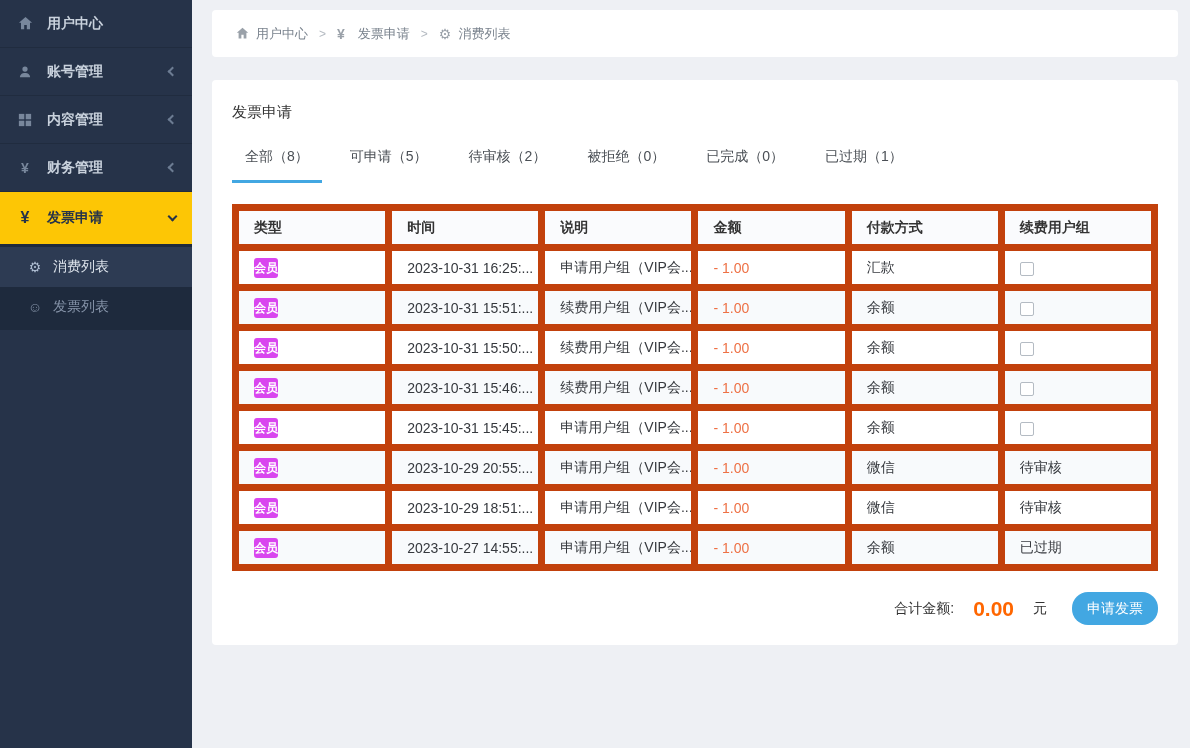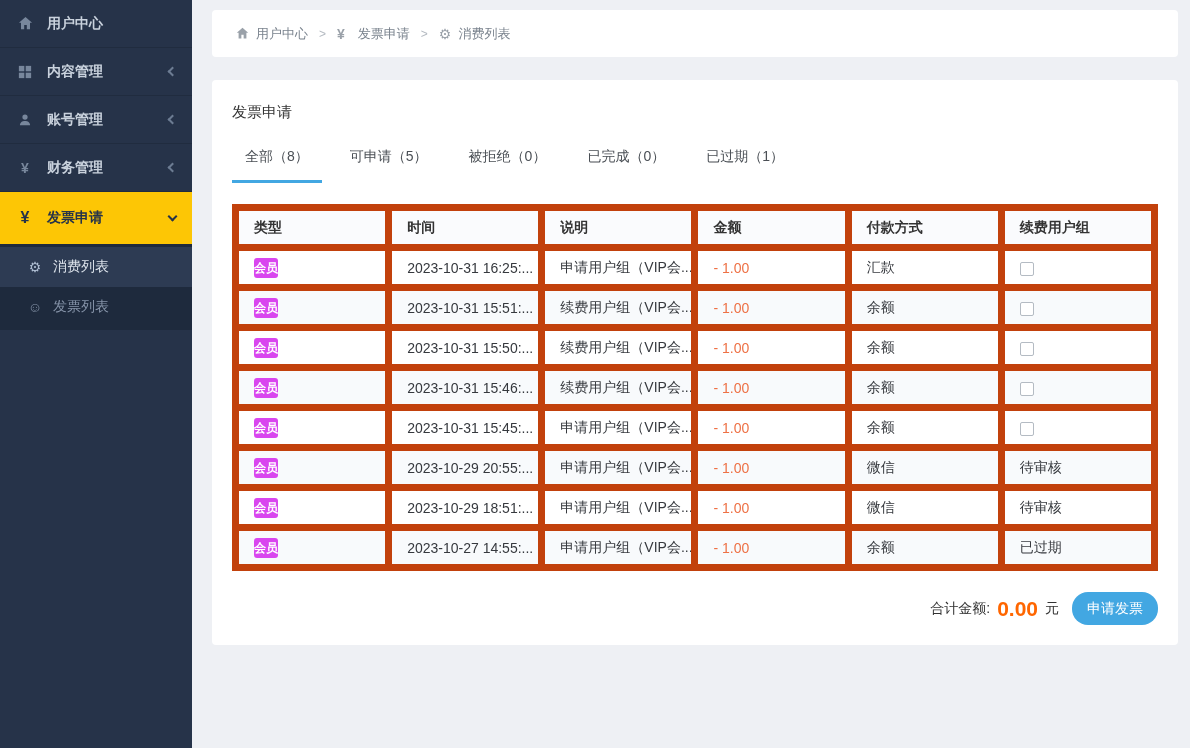--- a/index.html
+++ b/index.html
@@ -61,64 +61,64 @@
   td.amount { color:#ee7145; }
   .badge {
     display:inline-block; background:#d946ef; color:#fff;
     font-size:12px; font-weight:700; padding:4px 0; border-radius:3px; line-height:1;
   }
   .cbx {
     appearance:none; -webkit-appearance:none; width:14px; height:14px;
     border:1px solid #b4bbc3; border-radius:2px; background:#fff; cursor:pointer; vertical-align:middle;
   }
   
-  .table-footer { display:flex; justify-content:flex-end; align-items:center; margin-top:21px; font-size:14px; color:#333; }
+  .table-footer { display:flex; justify-content:flex-end; align-items:center; margin-top:21px; font-size:14px; color:#333;gap:12px; }
   .total-value { color:#ff6600; font-weight:700; font-size:21px; margin:0 7px; }
   .unit { margin-right:13px; }
   .apply-btn {
     background:#42a7e2; color:#fff; border:none; border-radius:16px;
     height:33px; padding:0 15px; font-size:14px; cursor:pointer;
     font-family:inherit;
   }
 </style>
 </head>
 <body>
 
 <div class="sidebar">
 
   <div class="side-item">
     <span class="icn">
       <svg width="15" height="15" viewBox="0 0 16 16">
           <path d="M8 1 L15 7.2 H12.8 V14 H9.4 V9.6 H6.6 V14 H3.2 V7.2 H1 Z" fill="currentColor"></path>
         </svg>
     </span>
     <span>用户中心</span>
+  </div>
+
+  <div class="side-item">
+    <span class="icn">
+      <svg width="14" height="14" viewBox="0 0 16 16">
+          <circle cx="8" cy="4.6" r="3" fill="currentColor"></circle>
+          <path d="M2.2 14 c0-3.4 2.6-5 5.8-5 s5.8 1.6 5.8 5 z" fill="currentColor"></path>
+        </svg>
+    </span>
+    <span>账号管理</span>
+    <span class="chev left"></span>
   </div>
 
   <div class="side-item">
     <span class="icn">
       <svg width="14" height="14" viewBox="0 0 16 16">
           <rect x="1" y="1" width="6.2" height="6.2" fill="currentColor"></rect>
           <rect x="8.8" y="1" width="6.2" height="6.2" fill="currentColor"></rect>
           <rect x="1" y="8.8" width="6.2" height="6.2" fill="currentColor"></rect>
           <rect x="8.8" y="8.8" width="6.2" height="6.2" fill="currentColor"></rect>
         </svg>
     </span>
     <span>内容管理</span>
-    <span class="chev left"></span>
-  </div>
-
-  <div class="side-item">
-    <span class="icn">
-      <svg width="14" height="14" viewBox="0 0 16 16">
-          <circle cx="8" cy="4.6" r="3" fill="currentColor"></circle>
-          <path d="M2.2 14 c0-3.4 2.6-5 5.8-5 s5.8 1.6 5.8 5 z" fill="currentColor"></path>
-        </svg>
-    </span>
-    <span>账号管理</span>
     <span class="chev left"></span>
   </div>
 
   <div class="side-item">
     <span class="icn yen">¥</span>
     <span>财务管理</span>
     <span class="chev left"></span>
   </div>
 
   <div class="side-item active">
@@ -161,20 +161,21 @@
       <span>消费列表</span>
     </span>
   </div>
 
   <div class="card">
     <div class="page-title">发票申请</div>
 
     <div class="tabs">
       <div class="tab active">全部（8）</div>
       <div class="tab">可申请（5）</div>
+      <div class="tab">待审核（2）</div>
       <div class="tab">被拒绝（0）</div>
       <div class="tab">已完成（0）</div>
       <div class="tab">已过期（1）</div>
     </div>
 
     <table>
       <thead>
         <tr>
           <th>类型</th>
           <th>时间</th>

